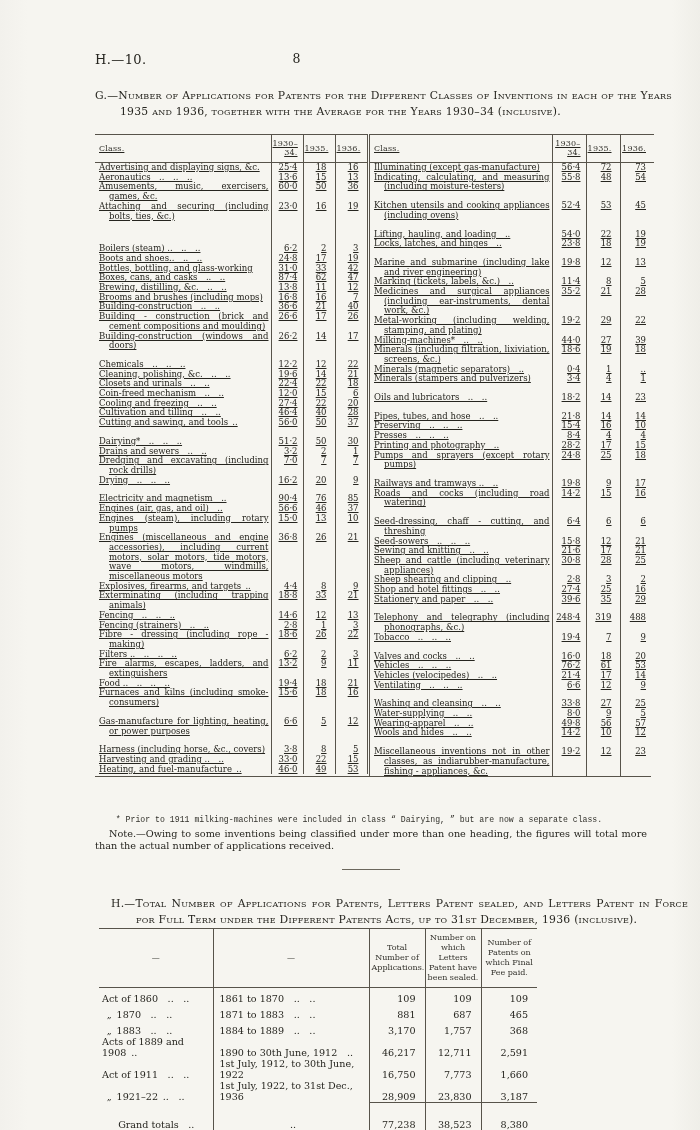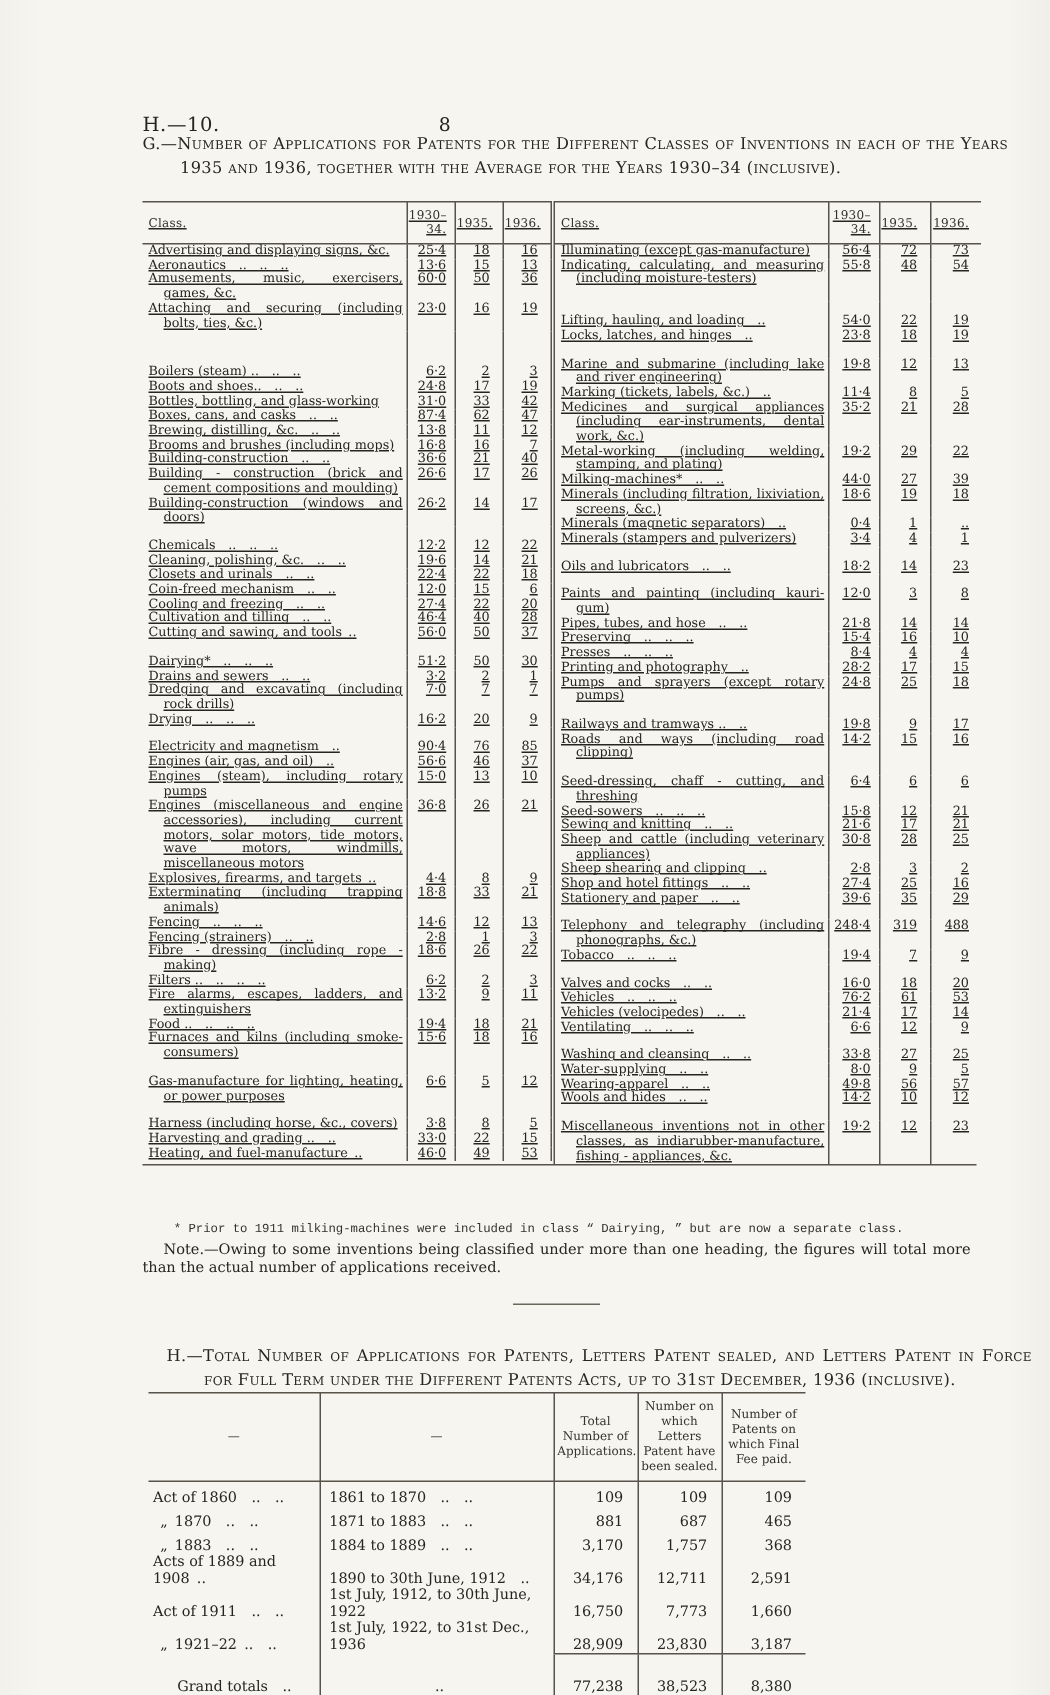--- a/index.html
+++ b/index.html
@@ -9,21 +9,21 @@
     font-family:"DejaVu Serif","Liberation Serif",serif;
     color:#26251f;
     -webkit-font-smoothing:antialiased;
   }
   .page{
     width:700px;height:1130px;
     background:linear-gradient(90deg,#f2f1ec 0%,#f6f5f0 4%,#f6f5f0 96%,#efeee8 100%);
     position:relative;overflow:hidden;
   }
   
-  .hdr{position:absolute;top:52px;left:0;width:648px;height:20px;margin-top:24px;}
+  .hdr{position:absolute;top:52px;left:0;width:648px;height:20px;}
   .doc-ref{position:absolute;left:95px;top:0;font-size:13px;letter-spacing:.4px;}
   .page-num{position:absolute;left:0;right:55px;top:-1px;text-align:center;font-size:12.5px;}
   
   .title-g{
     position:absolute;top:88px;left:95px;width:552px;margin:0;
     font-variant-caps:small-caps;font-size:10.8px;line-height:1.5;
     letter-spacing:.25px;padding-left:25px;text-indent:-25px;text-align:justify;
   }
   
   .gwrap{
@@ -424,20 +424,26 @@
               <td class="n1">55·8</td>
               <td class="n2">48</td>
               <td class="n3">54</td>
             </tr>
             <tr class="sp">
               <td class="cls"></td>
               <td class="n1"></td>
               <td class="n2"></td>
               <td class="n3"></td>
             </tr>
+            <tr>
+              <td class="cls">Kitchen utensils and cooking appliances (including ovens)</td>
+              <td class="n1">52·4</td>
+              <td class="n2">53</td>
+              <td class="n3">45</td>
+            </tr>
             <tr class="sp">
               <td class="cls"></td>
               <td class="n1"></td>
               <td class="n2"></td>
               <td class="n3"></td>
             </tr>
             <tr>
               <td class="cls">Lifting, hauling, and loading ..</td>
               <td class="n1">54·0</td>
               <td class="n2">22</td>
@@ -515,26 +521,20 @@
               <td class="n2">14</td>
               <td class="n3">23</td>
             </tr>
             <tr class="sp">
               <td class="cls"></td>
               <td class="n1"></td>
               <td class="n2"></td>
               <td class="n3"></td>
             </tr>
             <tr>
-              <td class="cls">Paints and painting (including kauri-gum)</td>
-              <td class="n1">12·0</td>
-              <td class="n2">3</td>
-              <td class="n3">8</td>
-            </tr>
-            <tr>
               <td class="cls">Pipes, tubes, and hose .. ..</td>
               <td class="n1">21·8</td>
               <td class="n2">14</td>
               <td class="n3">14</td>
             </tr>
             <tr>
               <td class="cls">Preserving .. .. ..</td>
               <td class="n1">15·4</td>
               <td class="n2">16</td>
               <td class="n3">10</td>
@@ -563,21 +563,21 @@
               <td class="n2"></td>
               <td class="n3"></td>
             </tr>
             <tr>
               <td class="cls">Railways and tramways .. ..</td>
               <td class="n1">19·8</td>
               <td class="n2">9</td>
               <td class="n3">17</td>
             </tr>
             <tr>
-              <td class="cls">Roads and ways (including road clipping)</td>
+              <td class="cls">Roads and cocks (including road watering)</td>
               <td class="n1">14·2</td>
               <td class="n2">15</td>
               <td class="n3">16</td>
             </tr>
             <tr class="sp">
               <td class="cls"></td>
               <td class="n1"></td>
               <td class="n2"></td>
               <td class="n3"></td>
             </tr>
@@ -760,21 +760,21 @@
         <tr>
           <td class="act v"> „ 1883 .. ..</td>
           <td class="per v">1884 to 1889 .. ..</td>
           <td class="num v">3,170</td>
           <td class="num v">1,757</td>
           <td class="num">368</td>
         </tr>
         <tr>
           <td class="act v">Acts of 1889 and 1908 ..</td>
           <td class="per v">1890 to 30th June, 1912 ..</td>
-          <td class="num v">34,176</td>
+          <td class="num v">46,217</td>
           <td class="num v">12,711</td>
           <td class="num">2,591</td>
         </tr>
         <tr>
           <td class="act v">Act of 1911 .. ..</td>
           <td class="per v">1st July, 1912, to 30th June, 1922</td>
           <td class="num v">16,750</td>
           <td class="num v">7,773</td>
           <td class="num">1,660</td>
         </tr>

